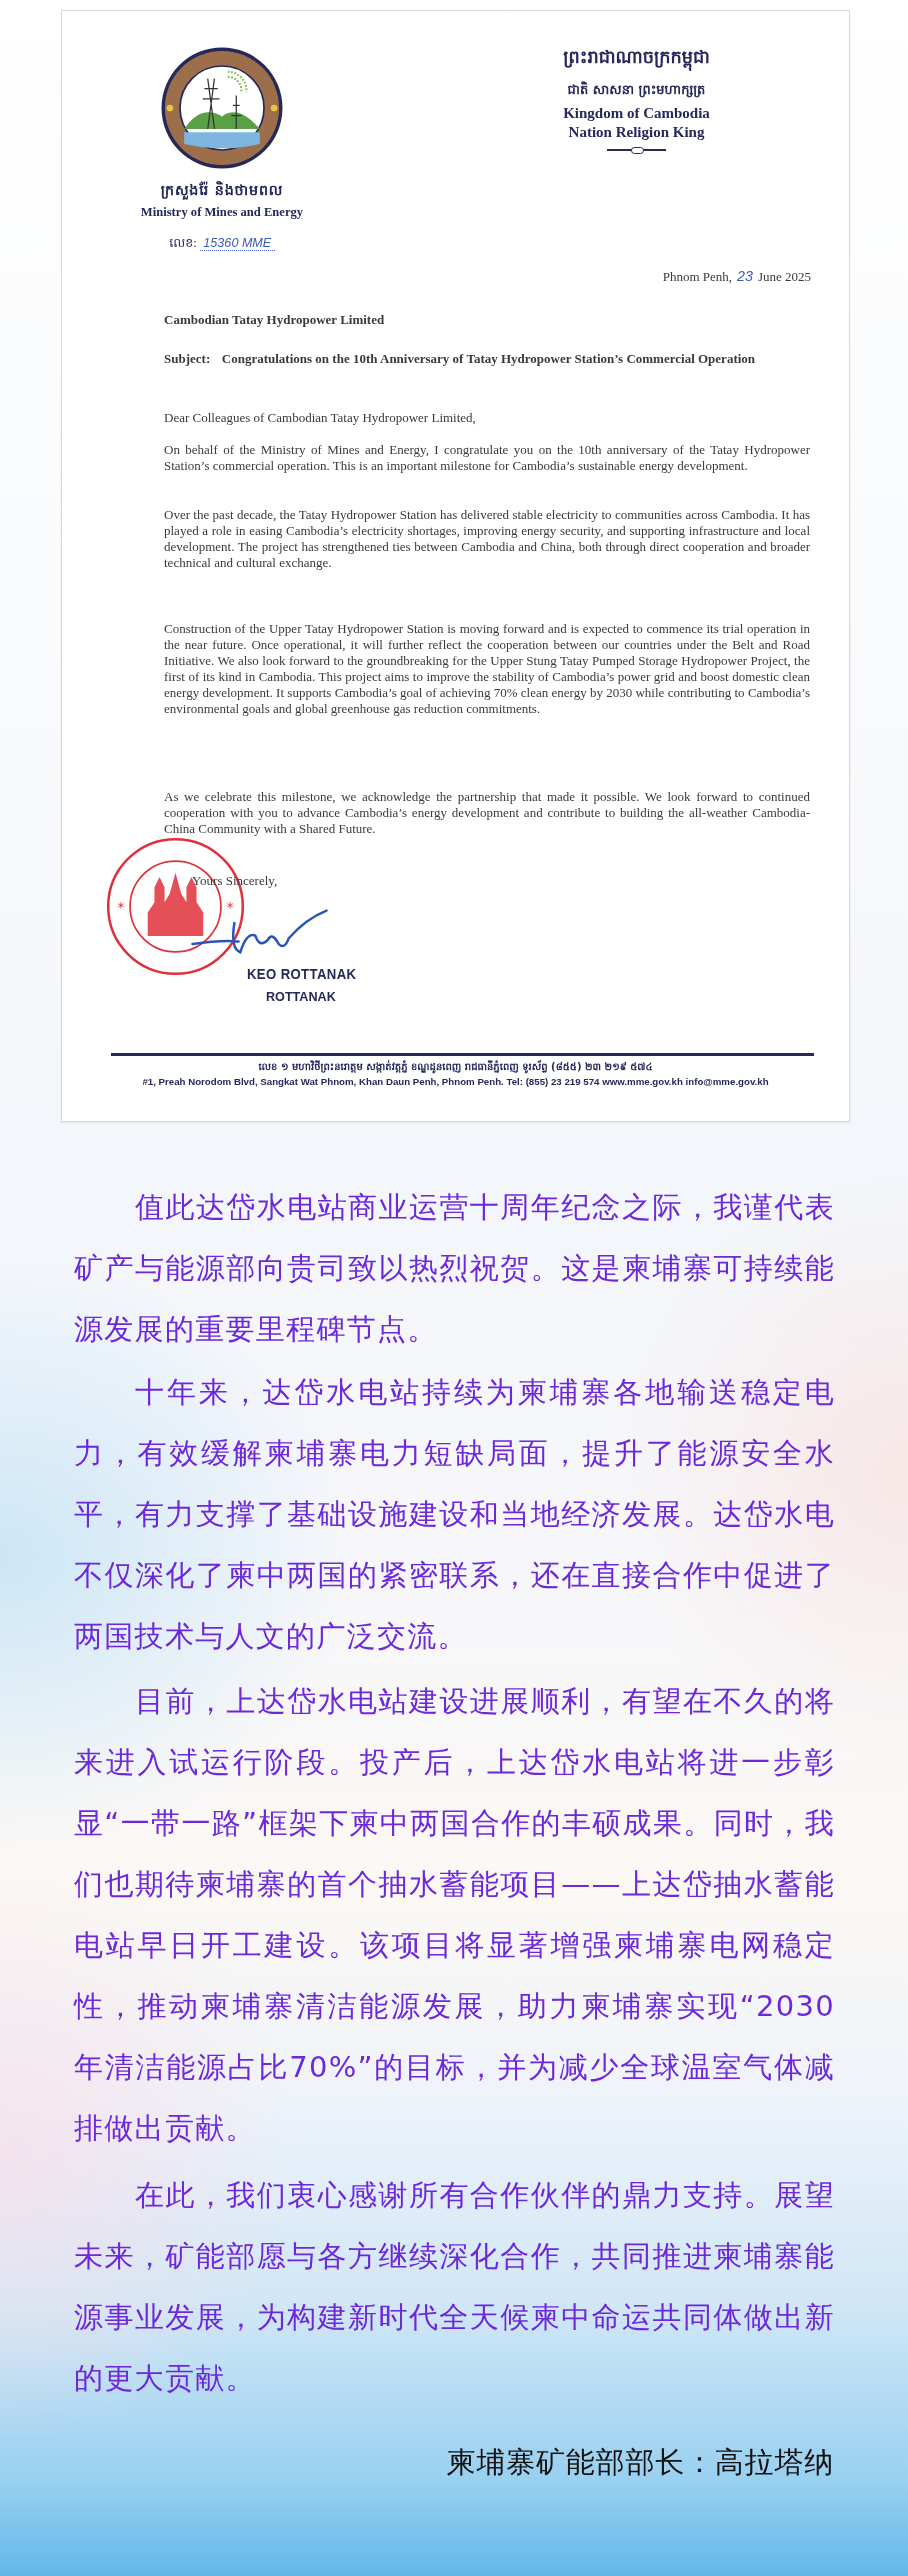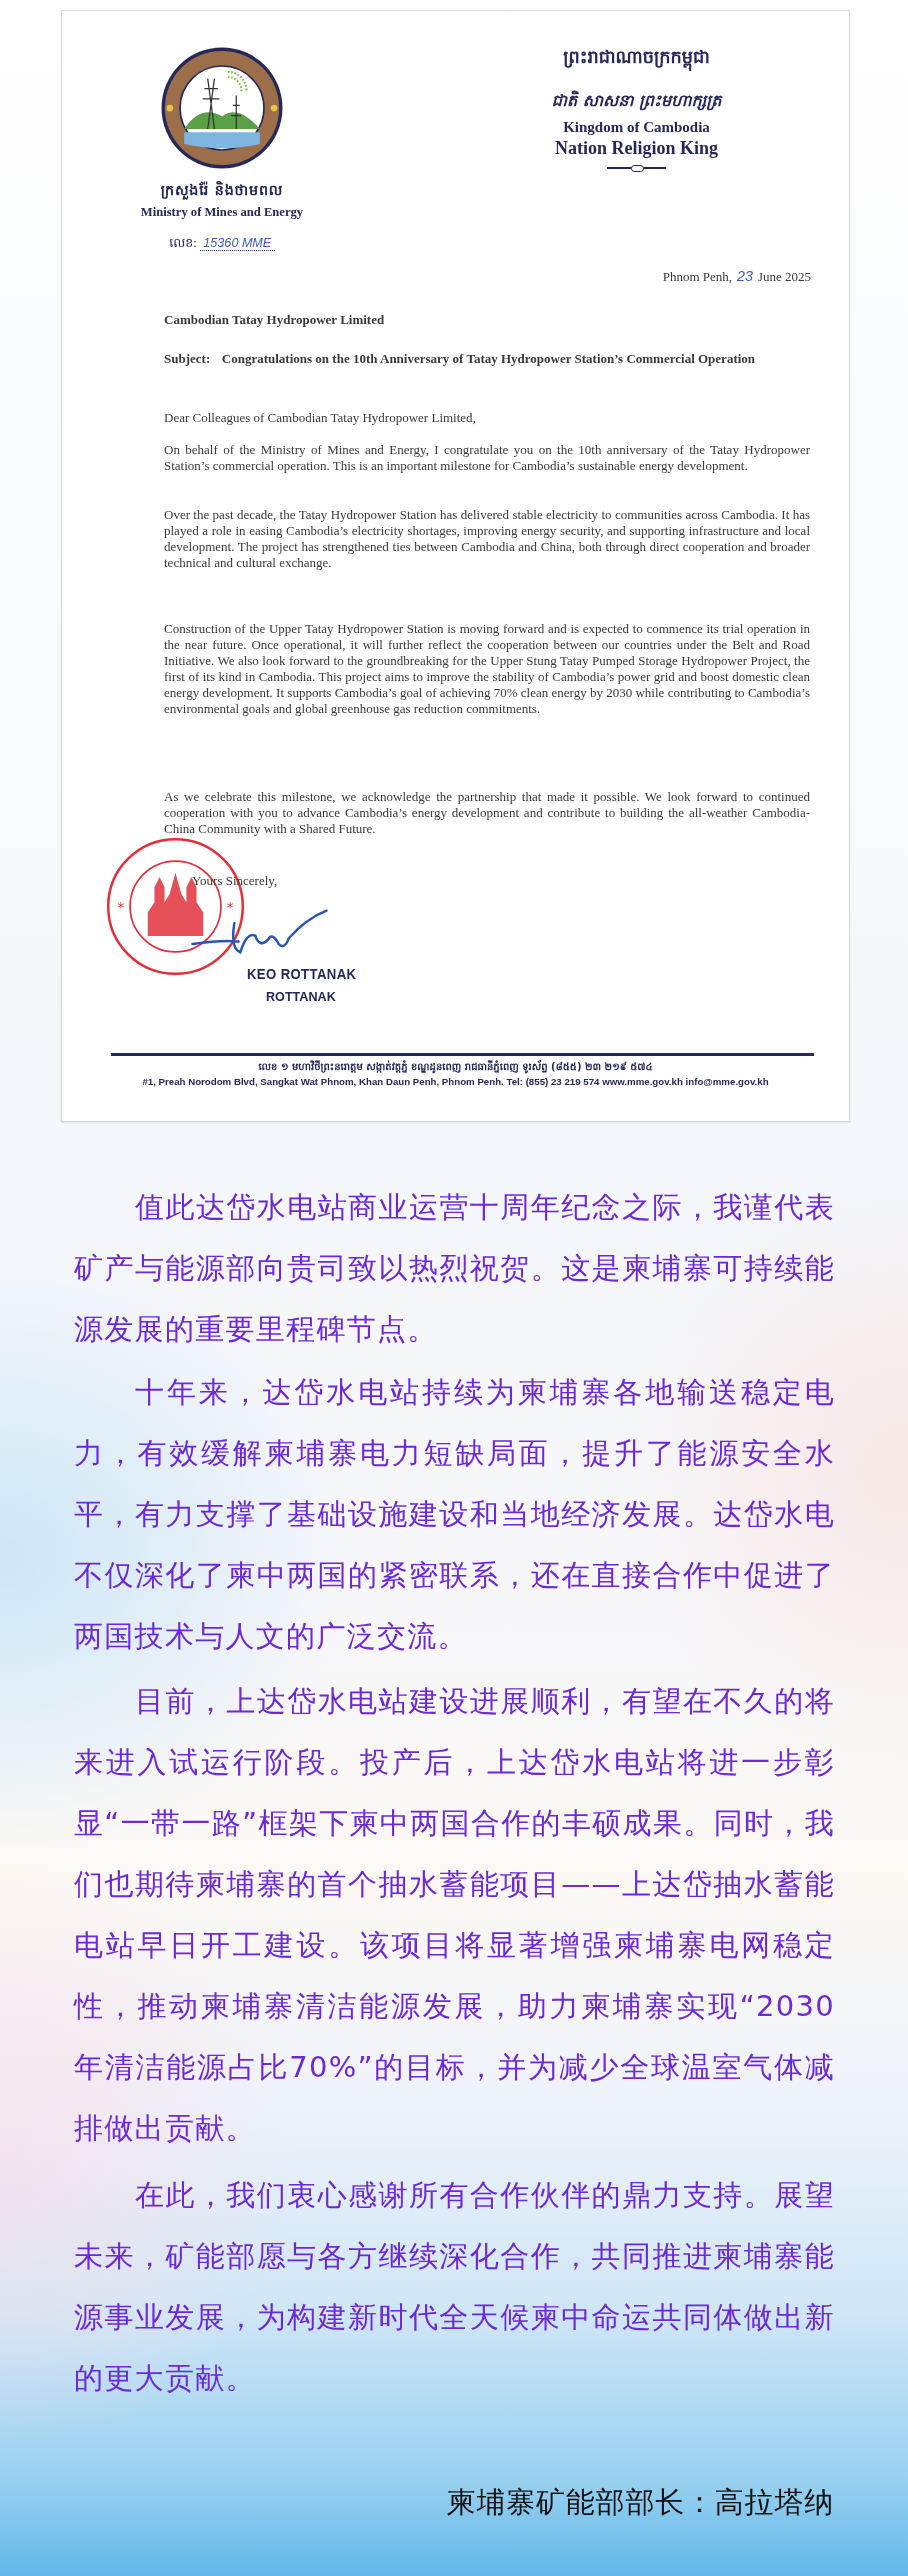--- a/index.html
+++ b/index.html
@@ -17,43 +17,43 @@
     background:#fff; border:0.8px solid #d8d8d8; box-shadow:0 0.8px 1.7px rgba(0,0,0,0.08);
   }
   .lh-left { position:absolute; left:59px; top:34px; width:202px; text-align:center; }
   .seal-logo { width:126px; height:126px; margin:0 auto; }
   .khmer-ministry { font-family:"DejaVu Serif", serif; font-weight:bold; color:#25295a; font-size:14.3px; margin-top:6.7px; letter-spacing:0.8px;}
   .ministry-en { font-family:"Liberation Serif", serif; font-weight:bold; color:#25295a; font-size:12.6px; margin-top:3.4px; }
   .ref-line { font-family:"Liberation Serif", serif; color:#25295a; font-size:12.6px; margin-top:15px; }
   .ref-no { font-family:"Liberation Sans", sans-serif; color:#3a5bb8; font-style:italic; border-bottom:0.8px dotted #3a5bb8; padding:0 3.4px; }
   .lh-right { position:absolute; left:461px; top:35px; width:227px; text-align:center; color:#25295a; }
   .khmer-kingdom { font-family:"DejaVu Serif", serif; font-weight:bold; font-size:17.7px; }
-  .khmer-motto { font-family:"DejaVu Serif", serif; font-weight:bold; font-size:16px; margin-top:18px;font-style:italic; }
+  .khmer-motto { font-family:"DejaVu Serif", serif; font-weight:bold; font-size:13px; margin-top:9px; }
   .kingdom-en { font-family:"Liberation Serif", serif; font-weight:bold; font-size:15px; margin-top:5px; }
-  .motto-en { font-family:"Liberation Serif", serif; font-weight:bold; font-size:18px; margin-top:1.7px; }
+  .motto-en { font-family:"Liberation Serif", serif; font-weight:bold; font-size:15px; margin-top:1.7px; }
   .ornament { margin:8.4px auto 0; width:59px; height:1.7px; background:#25295a; position:relative;}
   .ornament:after { content:""; position:absolute; left:23.5px; top:-2.5px; width:11.8px; height:5px; border:0.8px solid #25295a; border-radius:3.4px; background:#fff;}
   .body-text { font-family:"Liberation Serif", serif; color:#3a3a3a; font-size:13px; line-height:16px; }
   .date-line { position:absolute; right:38px; top:257px; }
   .date-day { color:#3a5bb8; font-family:Liberation Sans, sans-serif; font-style:italic; font-size:14.3px; margin:0 5px; }
   .recipient { position:absolute; left:102px; top:301px; font-weight:bold; }
   .subject { position:absolute; left:102px; top:340px; display:flex; font-weight:bold; width:639px;}
   .subject .lbl { width:46px; flex:none; }
   .salutation { position:absolute; left:102px; top:399px; }
   .para { position:absolute; left:102px; width:646px; text-align:justify; }
   .closing { position:absolute; left:130px; top:862px; }
   .signer-name { position:absolute; left:185px; top:955px; font-family:"Liberation Sans", sans-serif; color:#25295a; font-size:14.3px; font-weight:bold; letter-spacing:0.4px; transform:scaleX(0.92); transform-origin:left;}
   .signer-title { position:absolute; left:204px; top:979px; font-family:"Liberation Sans", sans-serif; color:#25295a; font-size:12.6px; font-weight:bold; }
   .stamp { position:absolute; left:42px; top:824px; width:143px; height:143px; }
   .signature { position:absolute; left:126px; top:887px; width:143px; height:67px; }
   .footer-rule { position:absolute; left:49px; right:35px; top:1042px; height:2.5px; background:#25295a; }
   .footer-kh { position:absolute; left:0; right:0; top:1049px; text-align:center; color:#25295a; font-family:"DejaVu Sans", sans-serif; font-size:10px; font-weight:bold; }
   .footer-en { position:absolute; left:0; right:0; top:1065px; text-align:center; color:#25295a; font-family:"Liberation Sans", sans-serif; font-size:9.7px; font-weight:bold; }
   .zh { position:absolute; left:74px; width:761px; font-size:29px; line-height:61px; color:#6d28d9; letter-spacing:1.3px; text-align:justify; }
-  .zh-sign { position:absolute; right:74px; top:2443px; font-size:29px; color:#111; letter-spacing:0.8px;margin-top:40px; }
+  .zh-sign { position:absolute; right:74px; top:2443px; font-size:29px; color:#111; letter-spacing:0.8px; }
 </style>
 </head>
 <body>
 
 <div class="letter">
 
   <div class="lh-left">
     <svg class="seal-logo" viewBox="0 0 150 150">
       <circle cx="75" cy="75" r="72" fill="#25295a"></circle>
       <circle cx="75" cy="75" r="68" fill="#9c6e4a"></circle>

